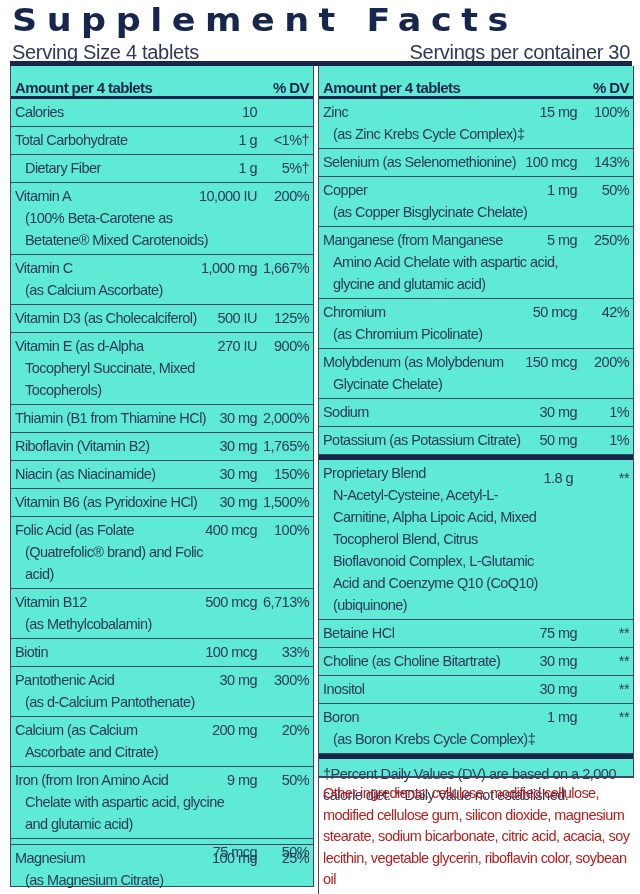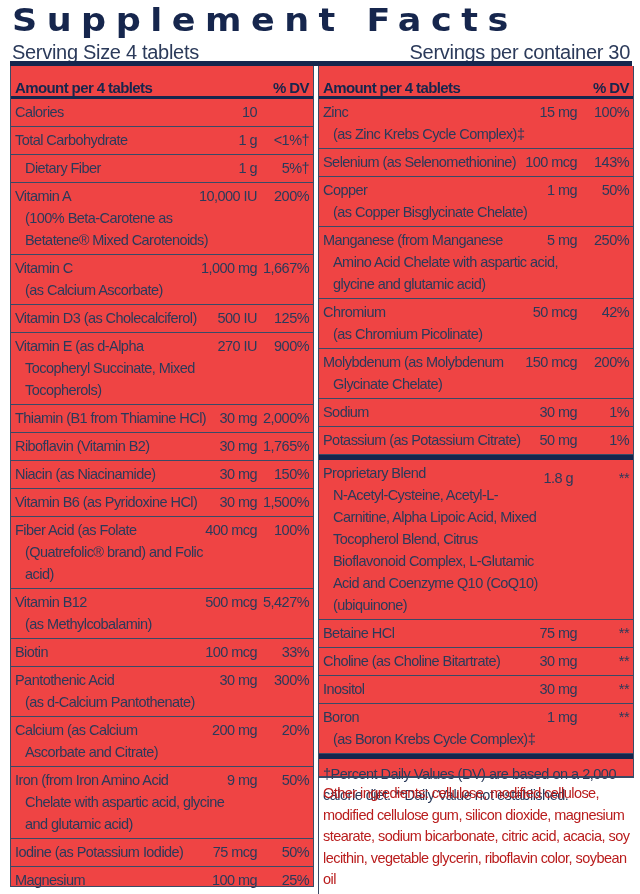--- a/index.html
+++ b/index.html
@@ -6,21 +6,21 @@
   body { width: 640px; height: 894px; overflow: hidden; position: relative;
          font-family: "Liberation Sans", "DejaVu Sans", sans-serif; color: #1e2f4f; }
   .title { position: absolute; left: 12px; top: 2px; width: 620px; height: 40px;
            font-family: "DejaVu Sans", sans-serif; font-weight: 900; font-size: 35px;
            letter-spacing: 9.5px; color: #16264d; white-space: nowrap; line-height: 40px;
            transform: scaleY(0.92); transform-origin: left top; }
   .serving { position: absolute; top: 41px; font-size: 20px; color: #2b3a5a; letter-spacing: -0.3px; }
   .serving.left { left: 12px; }
   .serving.right { right: 10px; }
   .topbar { position: absolute; left: 10px; top: 61px; width: 622px; height: 5px; background: #16264d; }
-  .col { position: absolute; top: 66px; border: 1px solid #3a4a66; background: #ef4444; }
+  .col { position: absolute; top: 66px; border: 1px solid #3a4a66; background: #5eead4; }
   .col.left { left: 10px; width: 302px; height: 820px; border-top: none; }
   .col.right { left: 318px; width: 314px; height: 710px; border-top: none; }
   .hdr { display: flex; justify-content: space-between; align-items: flex-end; height: 33px;
          padding: 0 4px; border-bottom: 3px solid #16264d; font-weight: bold; font-size: 15px;
          letter-spacing: -0.6px; color: #16264d; box-sizing: border-box; }
   .row { position: relative; border-bottom: 1px solid #3a4a66; font-size: 14.5px; letter-spacing: -0.55px;
          color: #2b3a5a; padding: 2px 4px 3px 4px; line-height: 22px; box-sizing: border-box; }
   .row .name { display: block; width: 186px; }
   .row .name.wide { width: 230px; }
   .row .sub { display: block; padding-left: 10px; }
@@ -99,29 +99,29 @@
         <span class="name wide">Niacin (as Niacinamide)</span>
         <span class="amt">30 mg</span>
         <span class="dv">150%</span>
       </div>
       <div class="row">
         <span class="name wide">Vitamin B6 (as Pyridoxine HCl)</span>
         <span class="amt">30 mg</span>
         <span class="dv">1,500%</span>
       </div>
       <div class="row">
-        <span class="name">Fiber Acid (as Folate</span>
+        <span class="name">Folic Acid (as Folate</span>
         <span class="amt">400 mcg</span>
         <span class="dv">100%</span>
         <span class="sub" style="width: 200px;">(Quatrefolic® brand) and Folic acid)</span>
       </div>
       <div class="row">
         <span class="name">Vitamin B12</span>
         <span class="amt">500 mcg</span>
-        <span class="dv">5,427%</span>
+        <span class="dv">6,713%</span>
         <span class="sub" style="width: 200px;">(as Methylcobalamin)</span>
       </div>
       <div class="row">
         <span class="name wide">Biotin</span>
         <span class="amt">100 mcg</span>
         <span class="dv">33%</span>
       </div>
       <div class="row">
         <span class="name">Pantothenic Acid</span>
         <span class="amt">30 mg</span>
@@ -134,21 +134,20 @@
         <span class="dv">20%</span>
         <span class="sub" style="width: 200px;">Ascorbate and Citrate)</span>
       </div>
       <div class="row">
         <span class="name">Iron (from Iron Amino Acid</span>
         <span class="amt">9 mg</span>
         <span class="dv">50%</span>
         <span class="sub" style="width: 200px;">Chelate with aspartic acid, glycine and glutamic acid)</span>
       </div>
       <div class="row">
-        <span class="name wide">Iodine (as Potassium Iodide)</span>
         <span class="amt">75 mcg</span>
         <span class="dv">50%</span>
       </div>
       <div class="row">
         <span class="name">Magnesium</span>
         <span class="amt">100 mg</span>
         <span class="dv">25%</span>
         <span class="sub" style="width: 200px;">(as Magnesium Citrate)</span>
       </div>
     </div>

